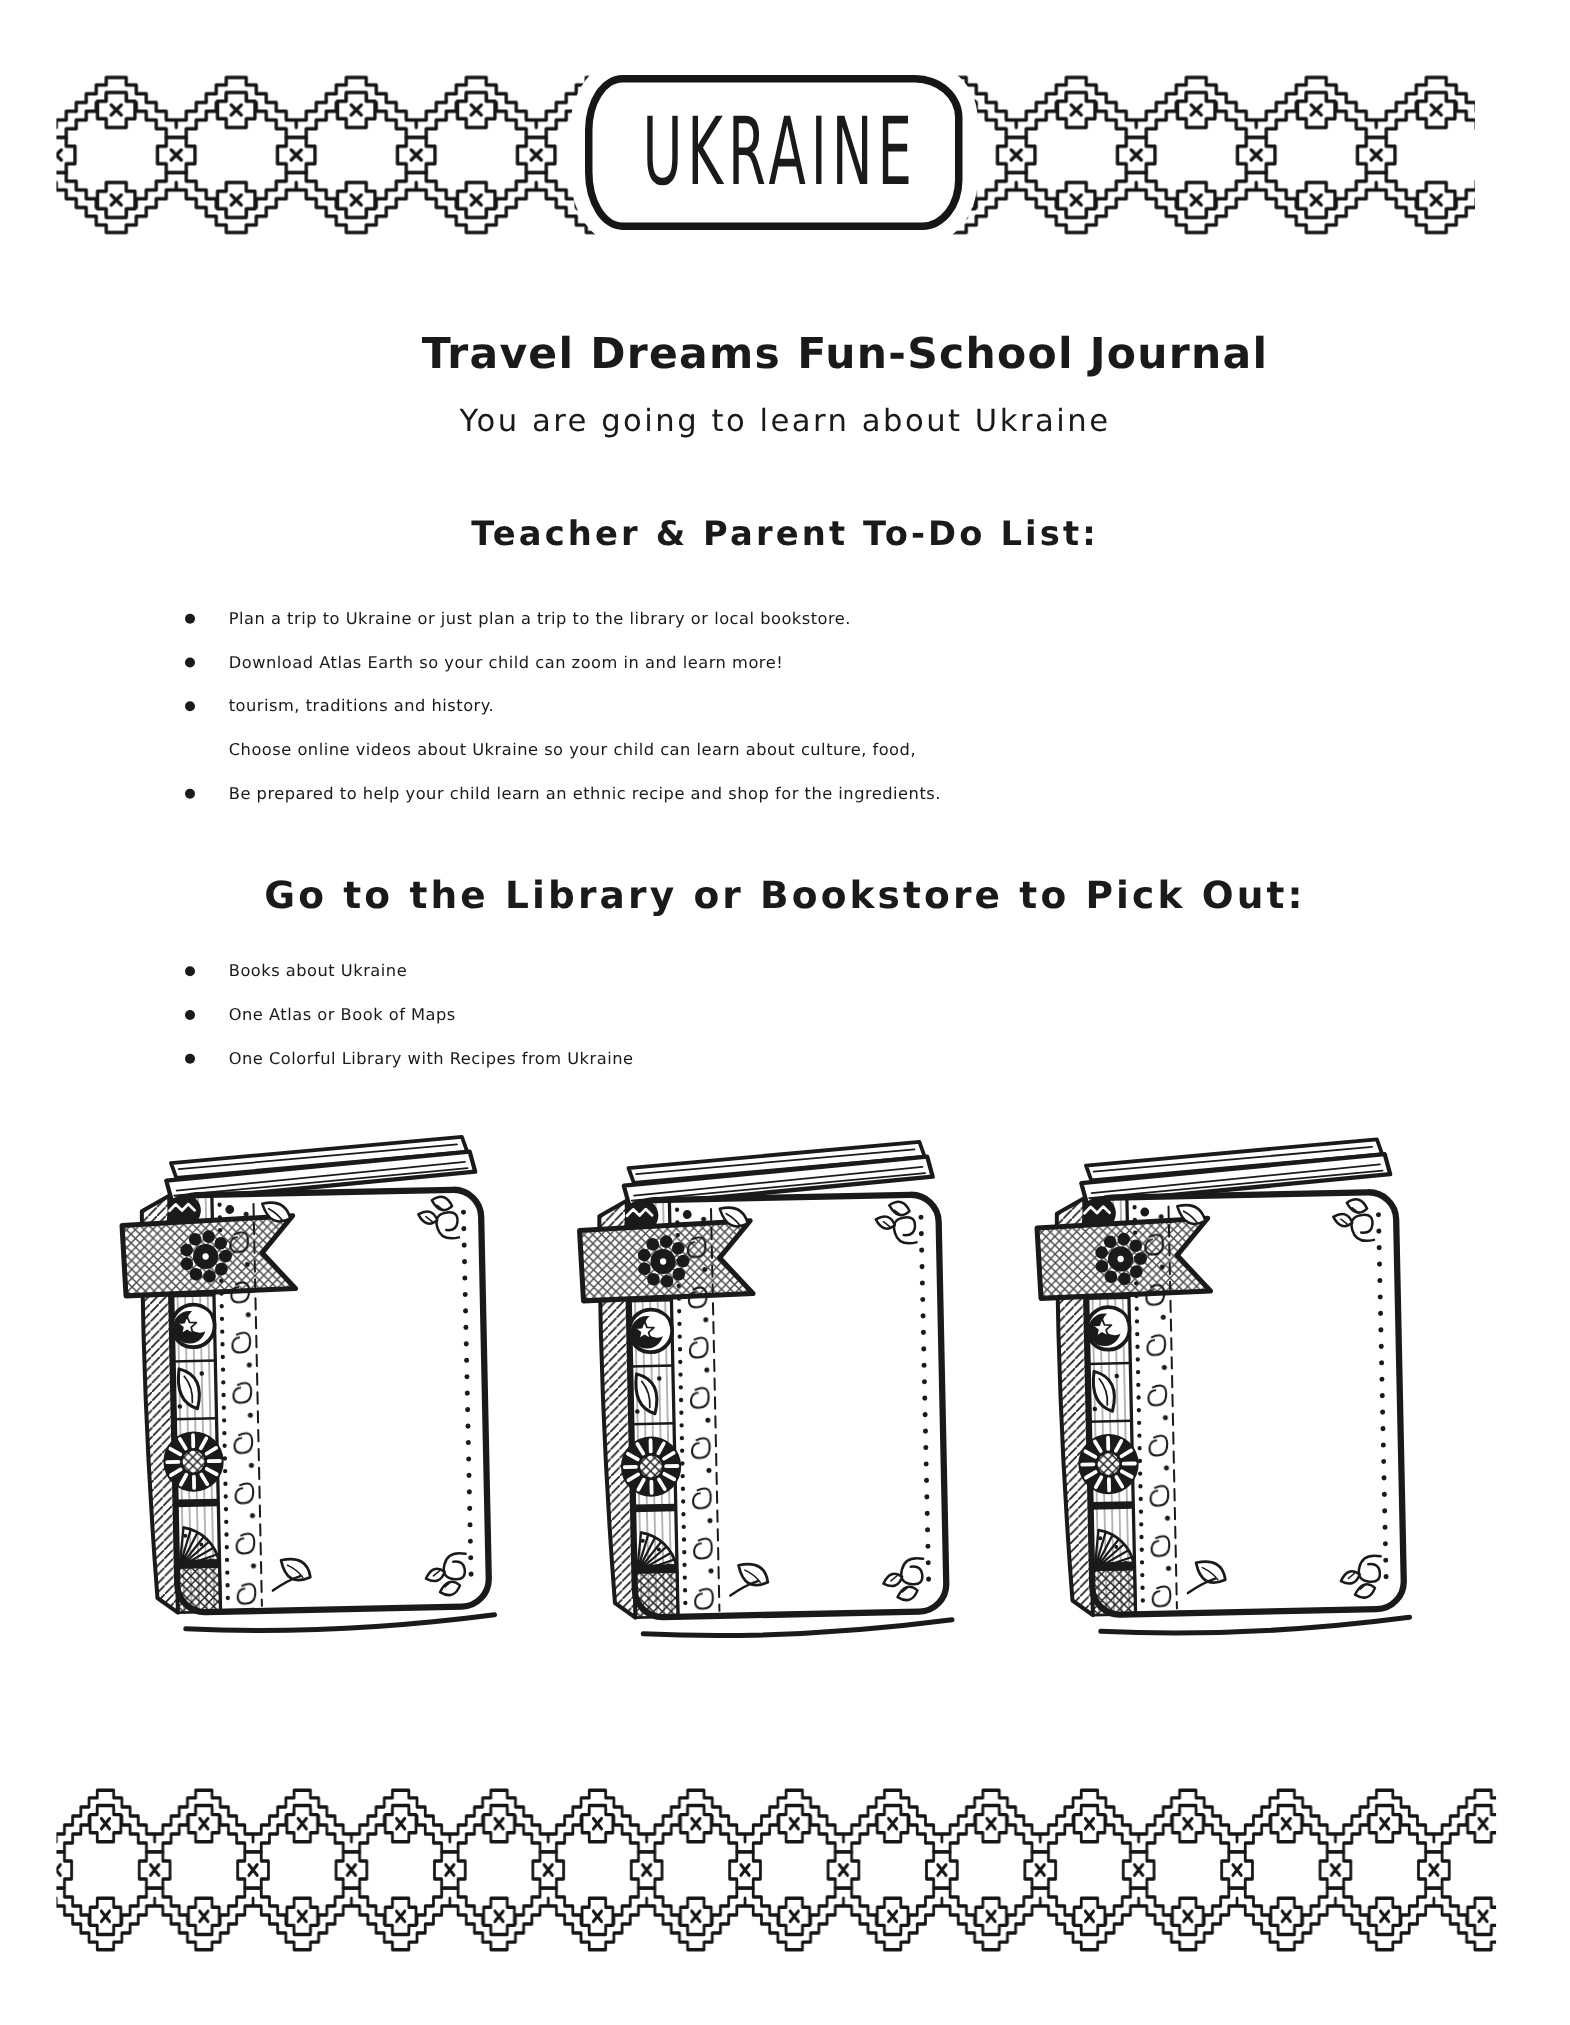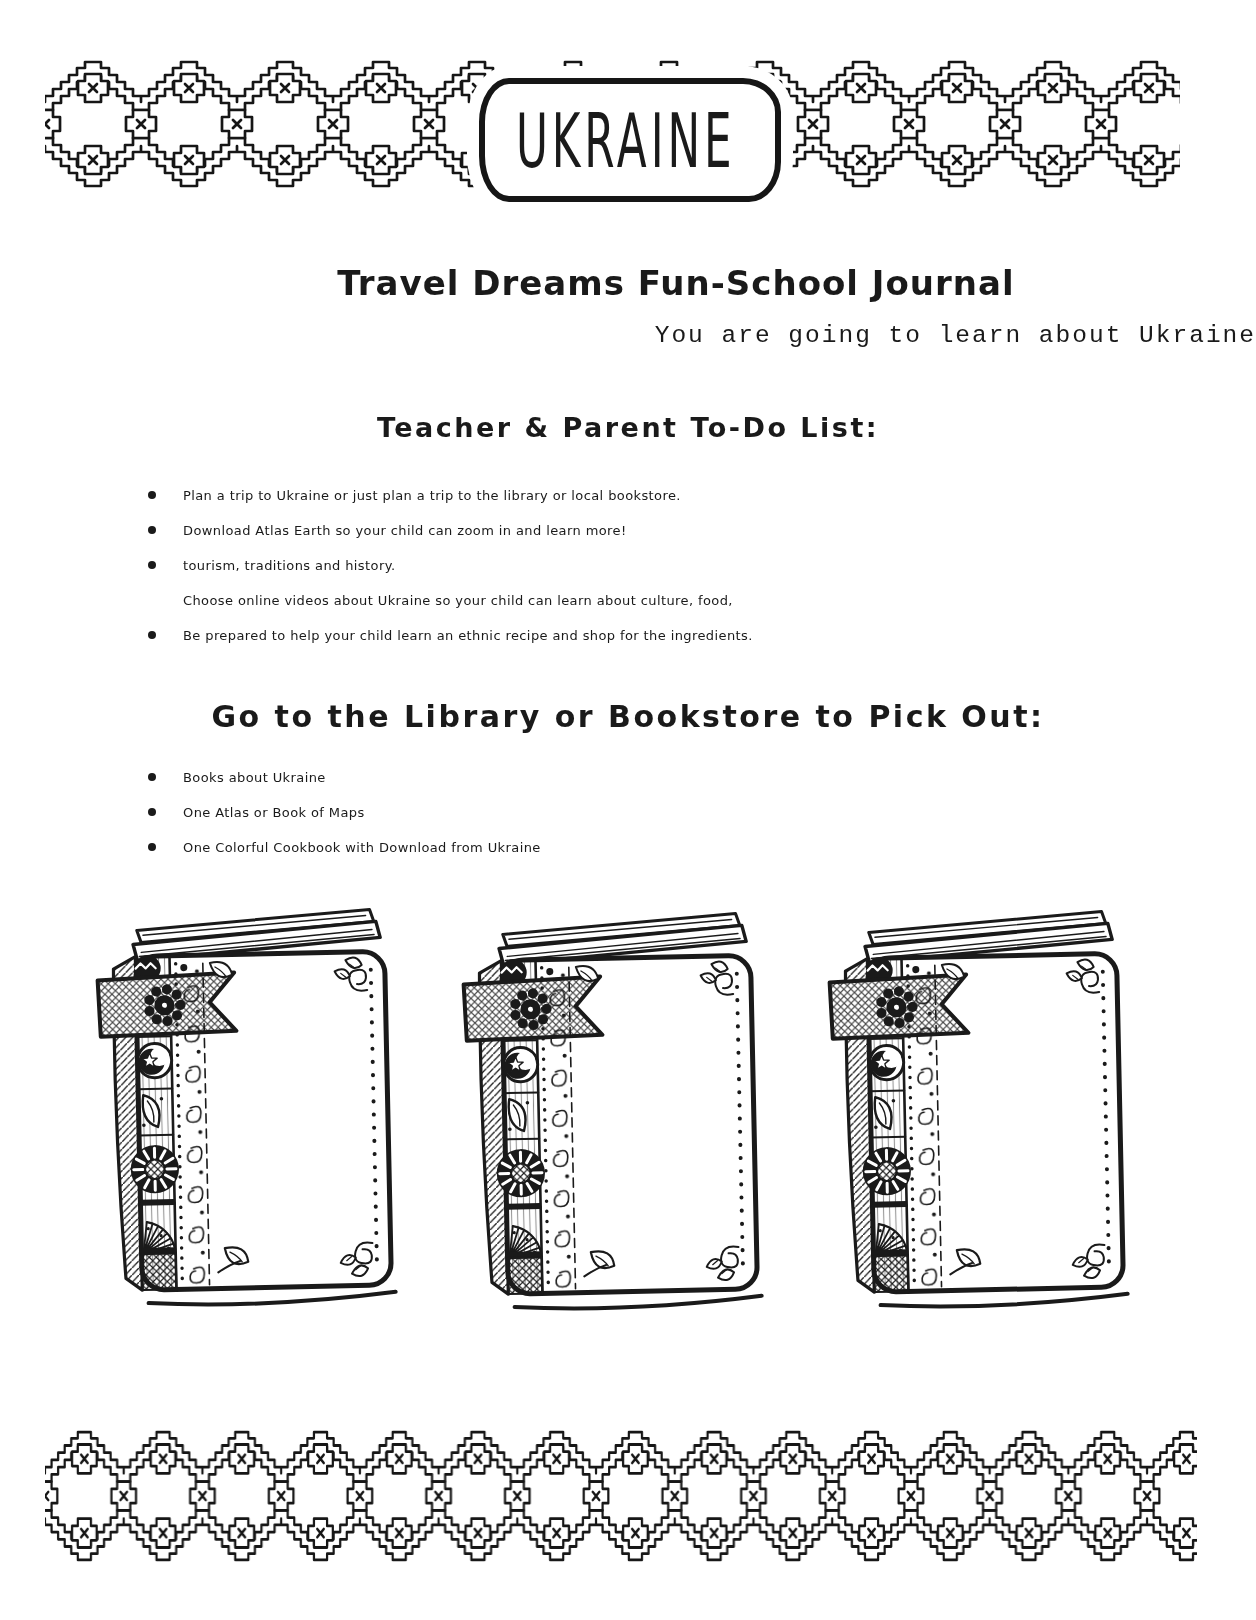--- a/index.html
+++ b/index.html
@@ -7,35 +7,35 @@
     position:relative; width:1256px; height:1620px; margin:0 auto;
     background:#ffffff; overflow:hidden;
     font-family:"DejaVu Sans","Liberation Sans",sans-serif; color:#1a1a1a;
   }
   .defs-holder { position:absolute; width:0; height:0; overflow:hidden; }
 
   .top-border    { position:absolute; left:45px;  top:58px;   width:1135px; height:132px; }
   .bottom-border { position:absolute; left:45px;  top:1428px; width:1152px; height:136px; }
 
   .badge {
-    position:absolute; left:479px; top:60px; width:290px; height:112px;
+    position:absolute; left:468px; top:60px; width:290px; height:112px;
     background:#ffffff; border:6px solid #161616;
     border-radius:30px 38px 32px 30px / 44px 34px 40px 46px;
     box-shadow:0 0 0 12px #ffffff;
-    display:flex; align-items:center; justify-content:flex-start;margin-top:18px;
+    display:flex; align-items:center; justify-content:flex-end;
   }
   .badge span {
     display:inline-block; font-size:56px; font-weight:400; letter-spacing:5px;
     transform:scaleY(1.34) scaleX(0.78); white-space:nowrap;
   }
 
   .title    { position:absolute; left:0; top:263px; width:100%; text-align:center;
               font-size:34px; font-weight:700; letter-spacing:1px;padding-left:48px; }
-  .subtitle { position:absolute; left:0; top:322px; width:100%; text-align:right;
-              font-size:24.5px; letter-spacing:2px;font-family:Liberation Mono, monospace; }
+  .subtitle { position:absolute; left:0; top:322px; width:100%; text-align:center;
+              font-size:24.5px; letter-spacing:2px; }
 
   .h-todo    { position:absolute; left:0; top:412px; width:100%; text-align:center;
                font-size:27px; font-weight:700; letter-spacing:2.5px; }
   .h-library { position:absolute; left:0; top:699px; width:100%; text-align:center;
                font-size:30px; font-weight:700; letter-spacing:2.5px; }
 
   .list { position:absolute; left:148px; }
   .todo-list { top:478px; }
   .pick-list { top:760px; }
   .item { display:flex; align-items:flex-start; }
@@ -255,21 +255,21 @@
     </div>
     <div class="item">
       <span class="dot"></span>
       <div class="lines">
           <div>One Atlas or Book of Maps</div>
         </div>
     </div>
     <div class="item">
       <span class="dot"></span>
       <div class="lines">
-          <div>One Colorful Cookbook with Download from Ukraine</div>
+          <div>One Colorful Library with Recipes from Ukraine</div>
         </div>
     </div>
   </div>
 
   <div class="books">
     <svg class="book book1" viewBox="0 0 320 410">
         <use href="#bookSym" width="320" height="410"></use>
       </svg>
     <svg class="book book2" viewBox="0 0 320 410">
         <use href="#bookSym" width="320" height="410"></use>

